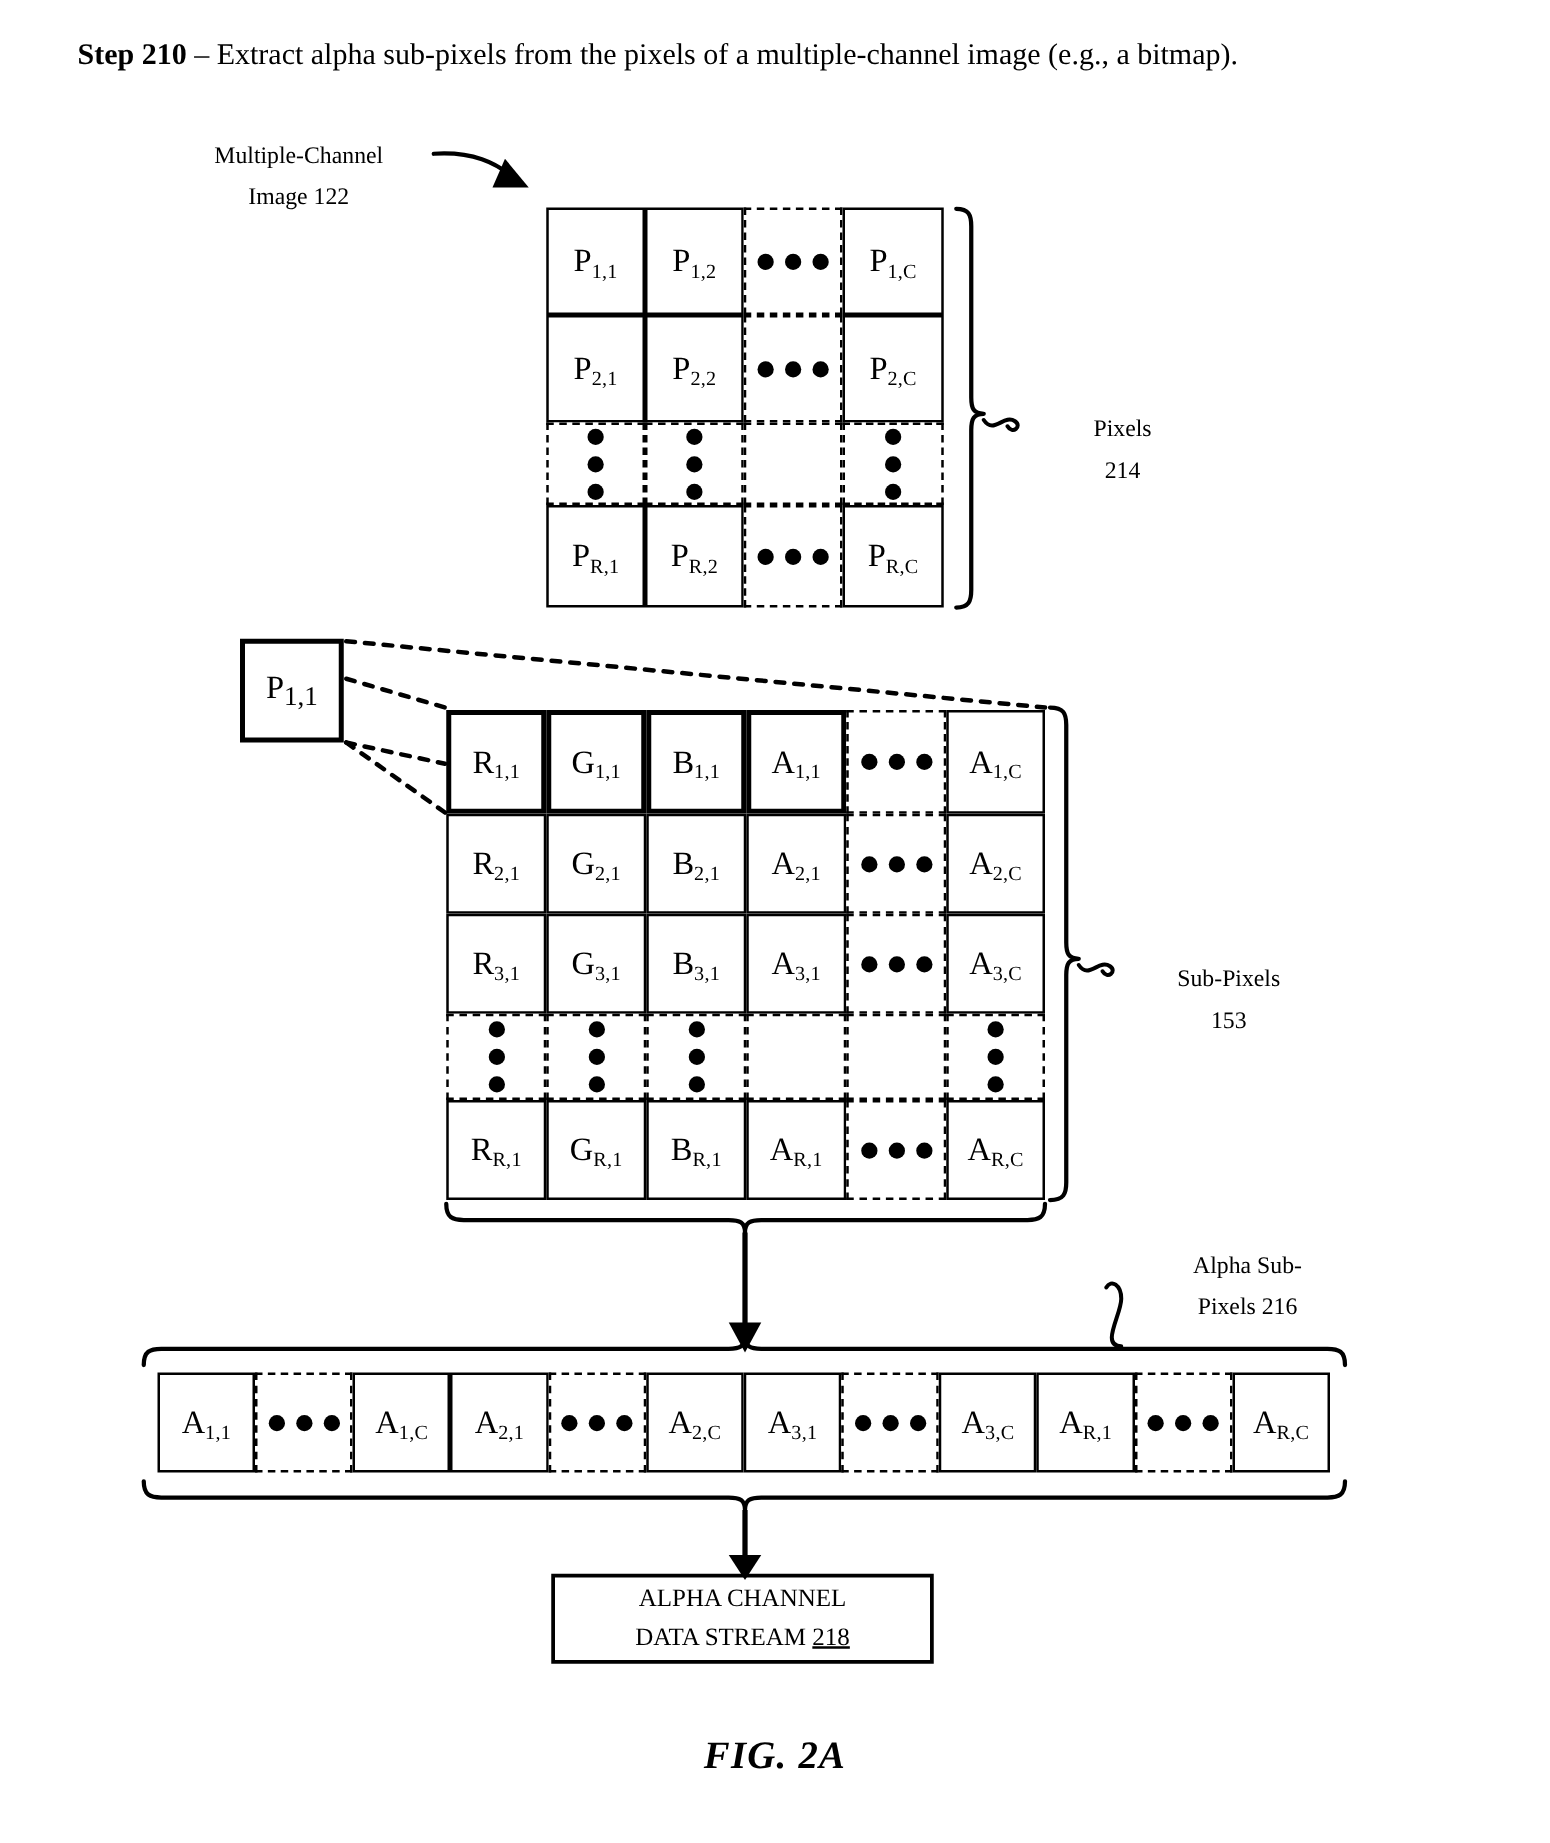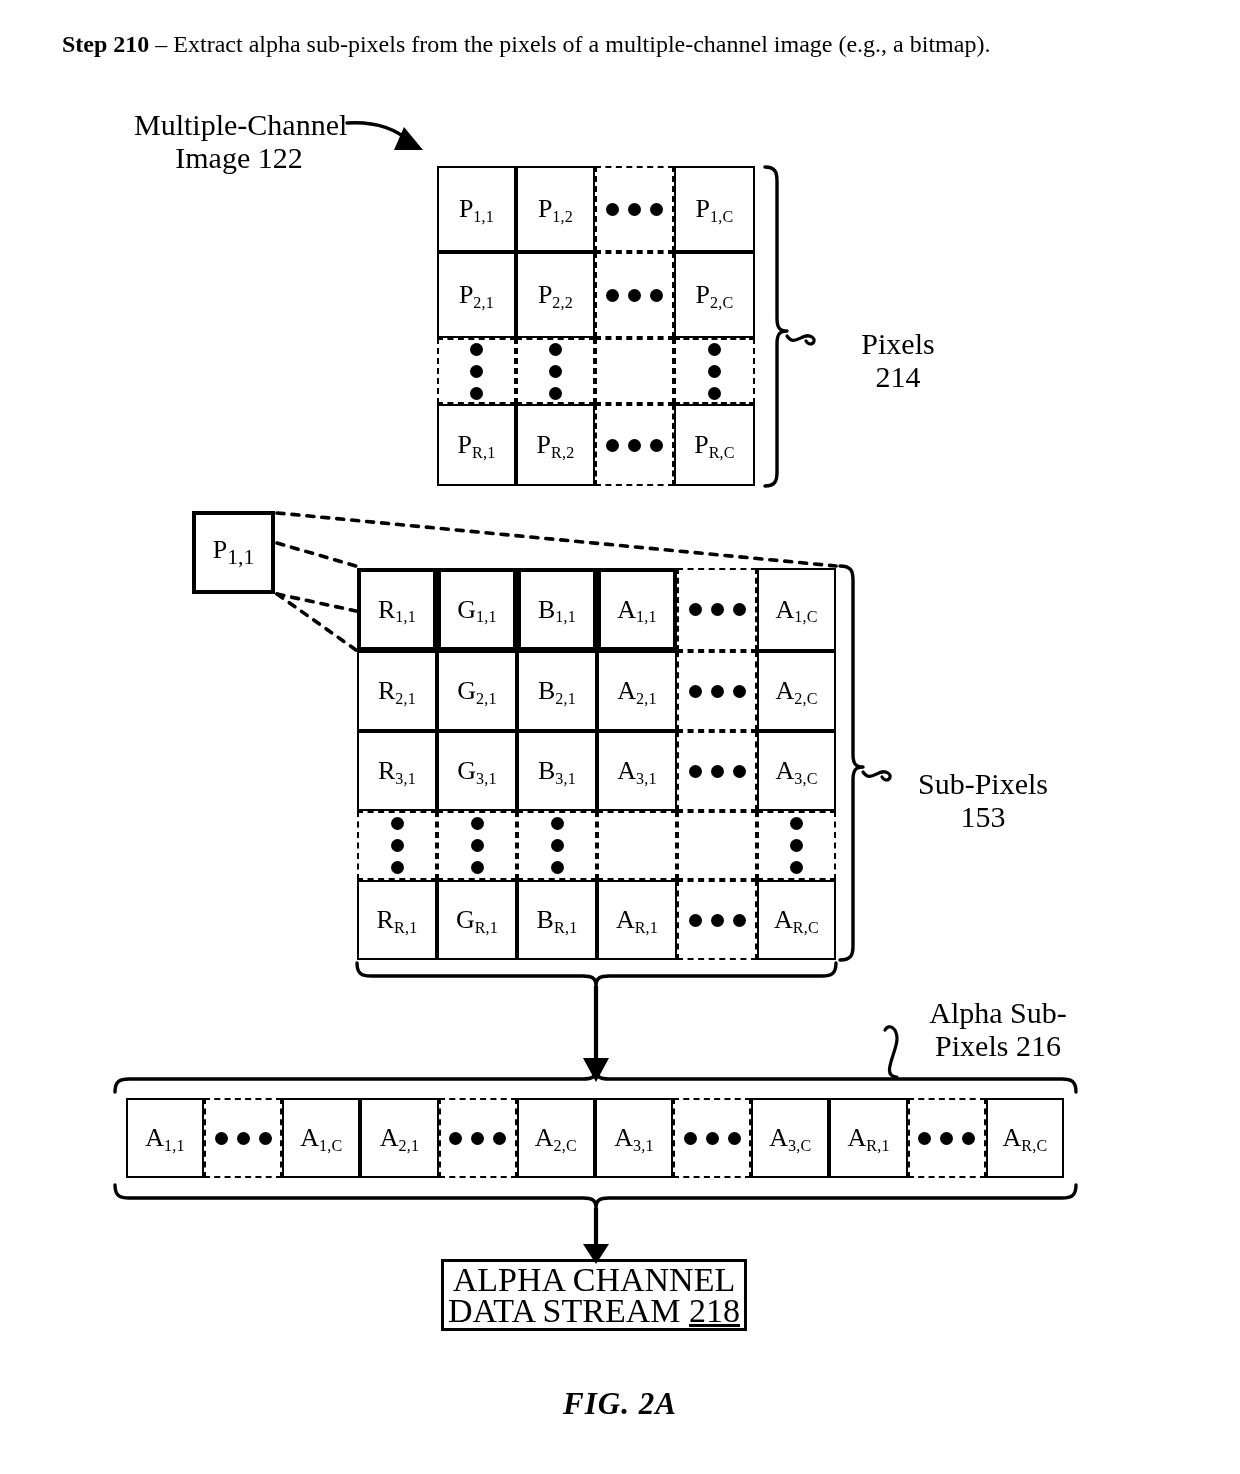--- a/index.html
+++ b/index.html
@@ -24,21 +24,21 @@
     width: 1120px;
     font-size: 24px;
     line-height: 32px;
     white-space: nowrap;
   }
   #step-line .strong { font-weight: bold; }
 
   
   .callout {
     position: absolute;
-    font-size: 30px;
+    font-size: 19px;
     line-height: 33px;
     text-align: center;
     white-space: nowrap;
   }
 
   
   .grid {
     position: absolute;
     display: grid;
     box-sizing: border-box;
@@ -99,21 +99,21 @@
   #alpha-stream-box {
     position: absolute;
     left: 441px; top: 1259px;
     width: 306px; height: 72px;
     border: 3.4px solid #000;
     box-sizing: border-box;
     display: flex;
     flex-direction: column;
     align-items: center;
     justify-content: center;
-    font-size: 34px;
+    font-size: 20px;
     line-height: 31px;
     background: #fff;
   }
   #alpha-stream-box .u { text-decoration: underline; }
 
   
   #fig-caption {
     position: absolute;
     left: 0; top: 1386px;
     width: 1240px;

